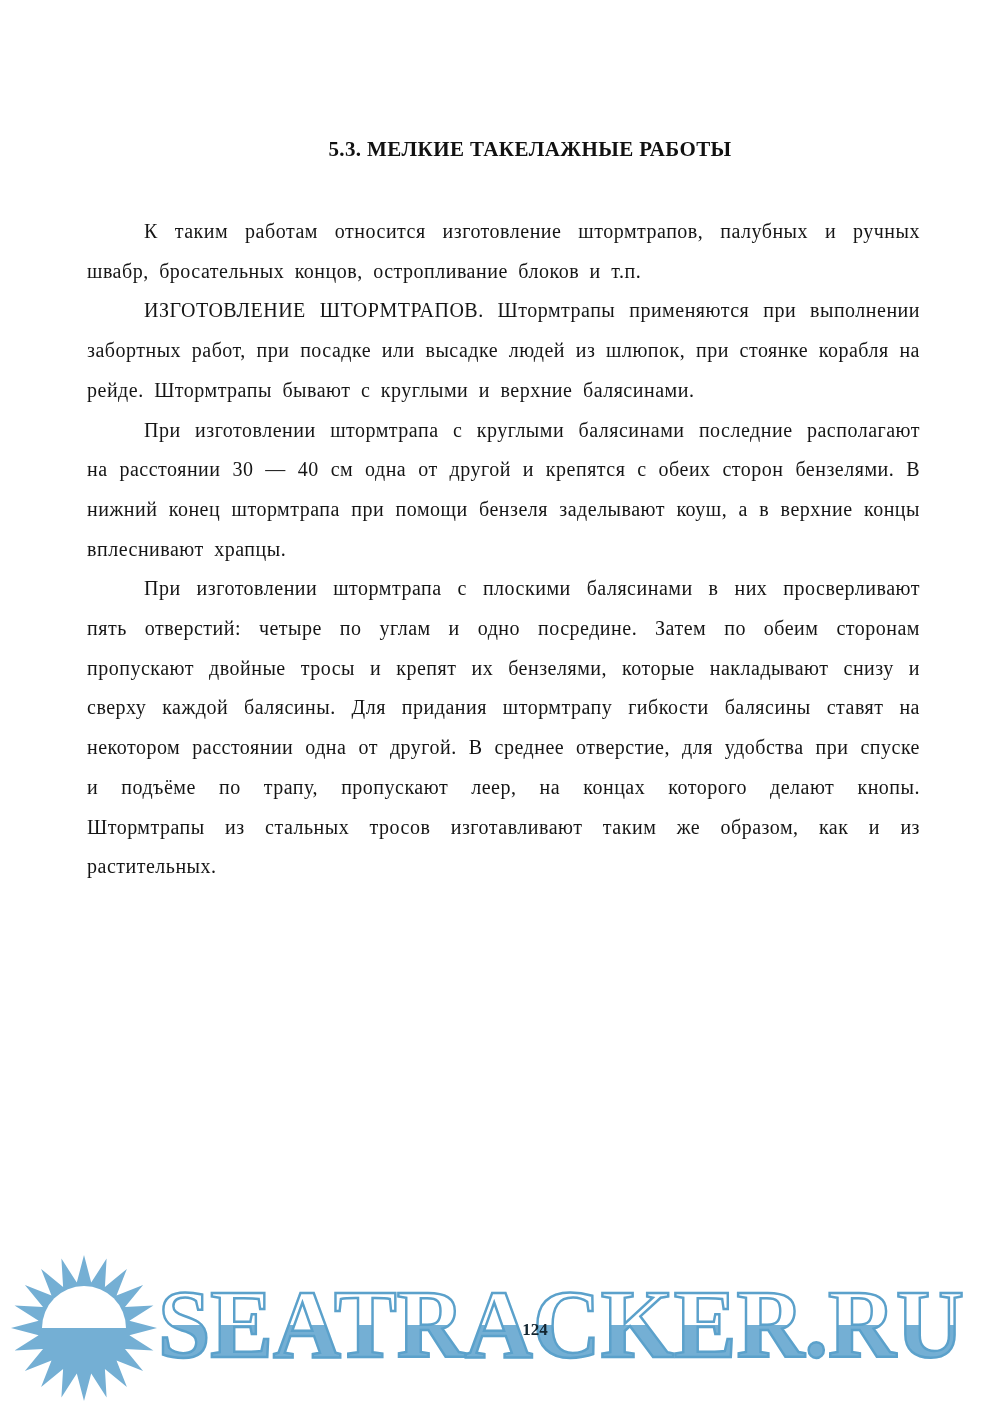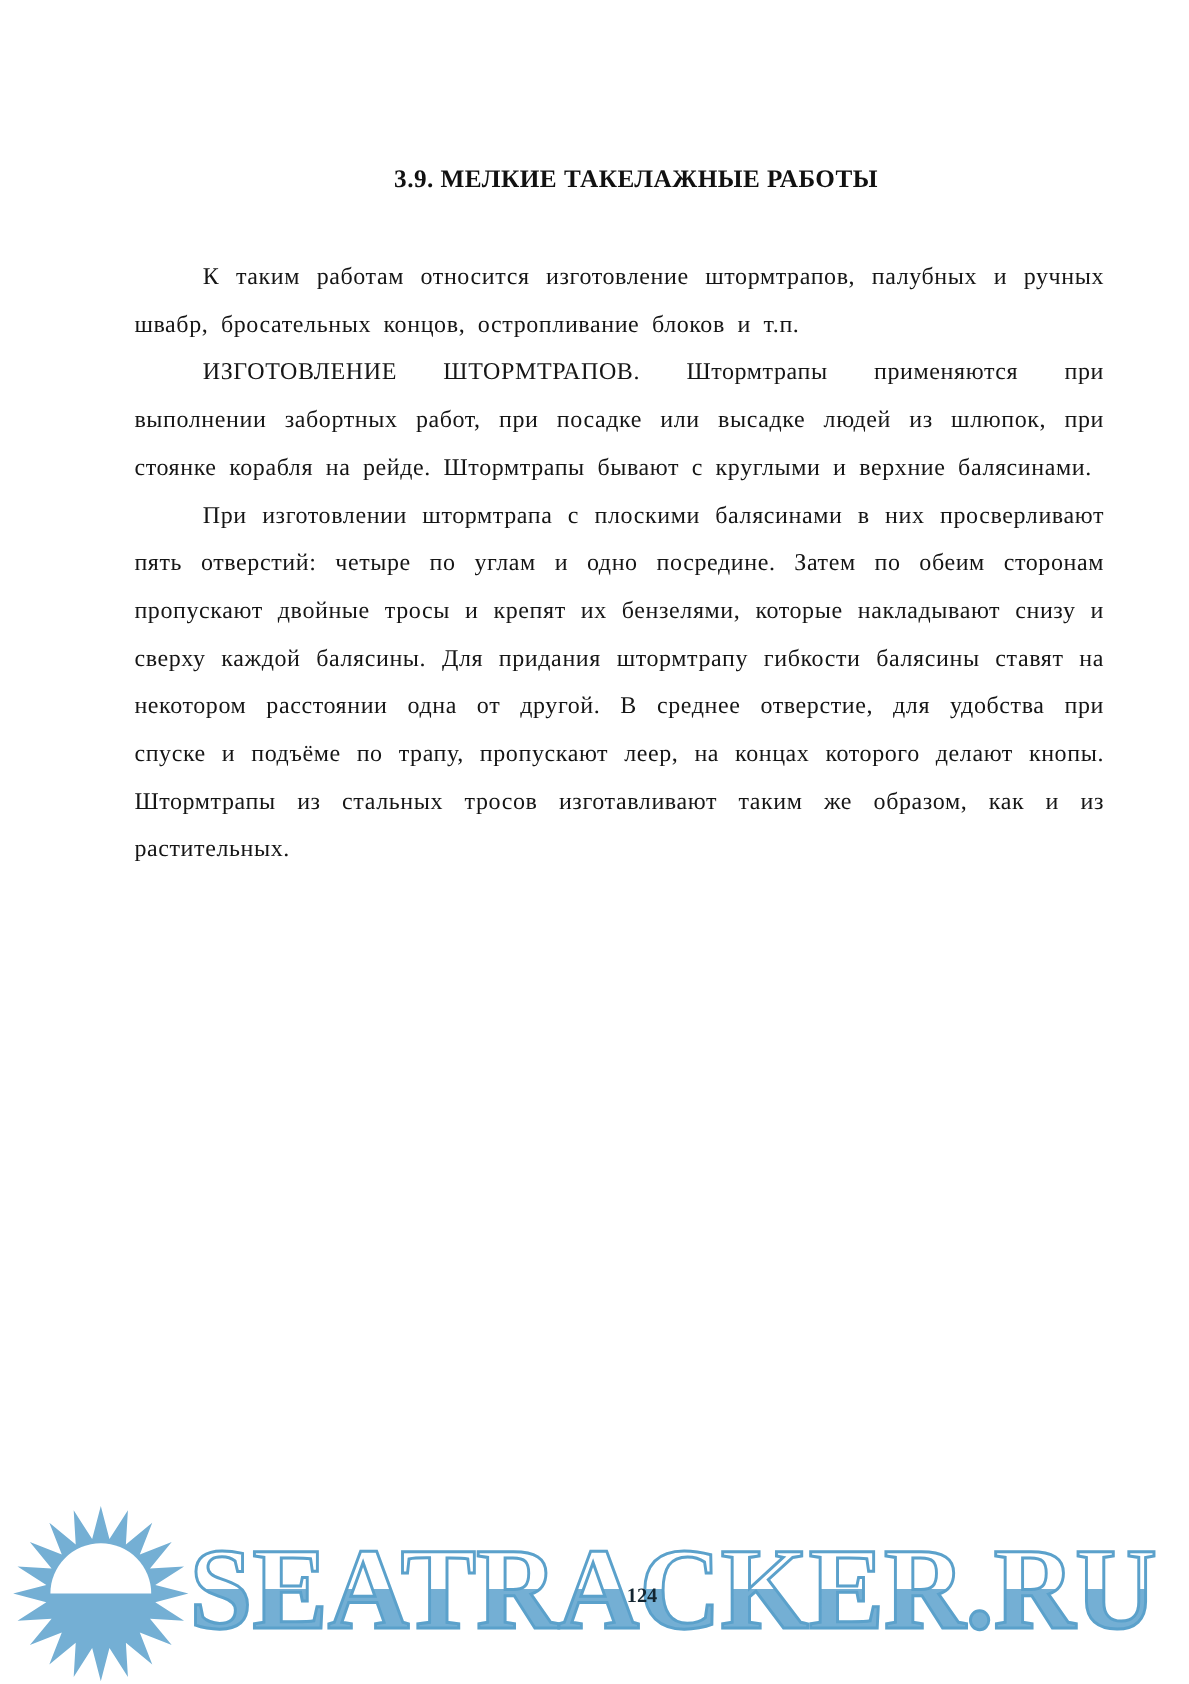--- a/index.html
+++ b/index.html
@@ -20,21 +20,21 @@
     margin: 0;
     padding: 136px 71px 0 140px;
     text-align: center;
     font-size: 21px;
     line-height: 26px;
     font-weight: bold;
     letter-spacing: 0.4px;
     color: #111111;
   }
   .doc-body {
-    padding: 0 71px 0 112px;
+    padding: 0 71px 0 87px;
   }
   .doc-body p {
     margin: 0;
     font-size: 20px;
     line-height: 39.7px;
     text-align: justify;
     text-indent: 57px;
     word-spacing: 5px;
     letter-spacing: 0.5px;
     color: #151515;
@@ -63,25 +63,26 @@
   }
   .watermark svg {
     display: block;
   }
 </style>
 </head>
 <body>
 
 <div class="page">
 
-  <h1 class="doc-title">3.9. МЕЛКИЕ ТАКЕЛАЖНЫЕ РАБОТЫ</h1>
+  <h1 class="doc-title">5.3. МЕЛКИЕ ТАКЕЛАЖНЫЕ РАБОТЫ</h1>
 
   <div class="doc-body">
     <p>К таким работам относится изготовление штормтрапов, палубных и ручных швабр, бросательных концов, остропливание блоков и т.п.</p>
     <p>ИЗГОТОВЛЕНИЕ ШТОРМТРАПОВ. Штормтрапы применяются при выполнении забортных работ, при посадке или высадке людей из шлюпок, при стоянке корабля на рейде. Штормтрапы бывают с круглыми и верхние балясинами.</p>
+    <p>При изготовлении штормтрапа с круглыми балясинами последние располагают на расстоянии 30 — 40 см одна от другой и крепятся с обеих сторон бензелями. В нижний конец штормтрапа при помощи бензеля заделывают коуш, а в верхние концы вплеснивают храпцы.</p>
     <p>При изготовлении штормтрапа с плоскими балясинами в них просверливают пять отверстий: четыре по углам и одно посредине. Затем по обеим сторонам пропускают двойные тросы и крепят их бензелями, которые накладывают снизу и сверху каждой балясины. Для придания штормтрапу гибкости балясины ставят на некотором расстоянии одна от другой. В среднее отверстие, для удобства при спуске и подъёме по трапу, пропускают леер, на концах которого делают кнопы. Штормтрапы из стальных тросов изготавливают таким же образом, как и из растительных.</p>
   </div>
 
   <div class="page-number">124</div>
 
   <div class="watermark">
     <svg width="991" height="150" viewBox="0 0 991 150" xmlns="http://www.w3.org/2000/svg">
       <defs>
         <linearGradient id="wmgrad" x1="0" y1="0" x2="0" y2="1">
           <stop offset="0" stop-color="#ffffff"></stop>

